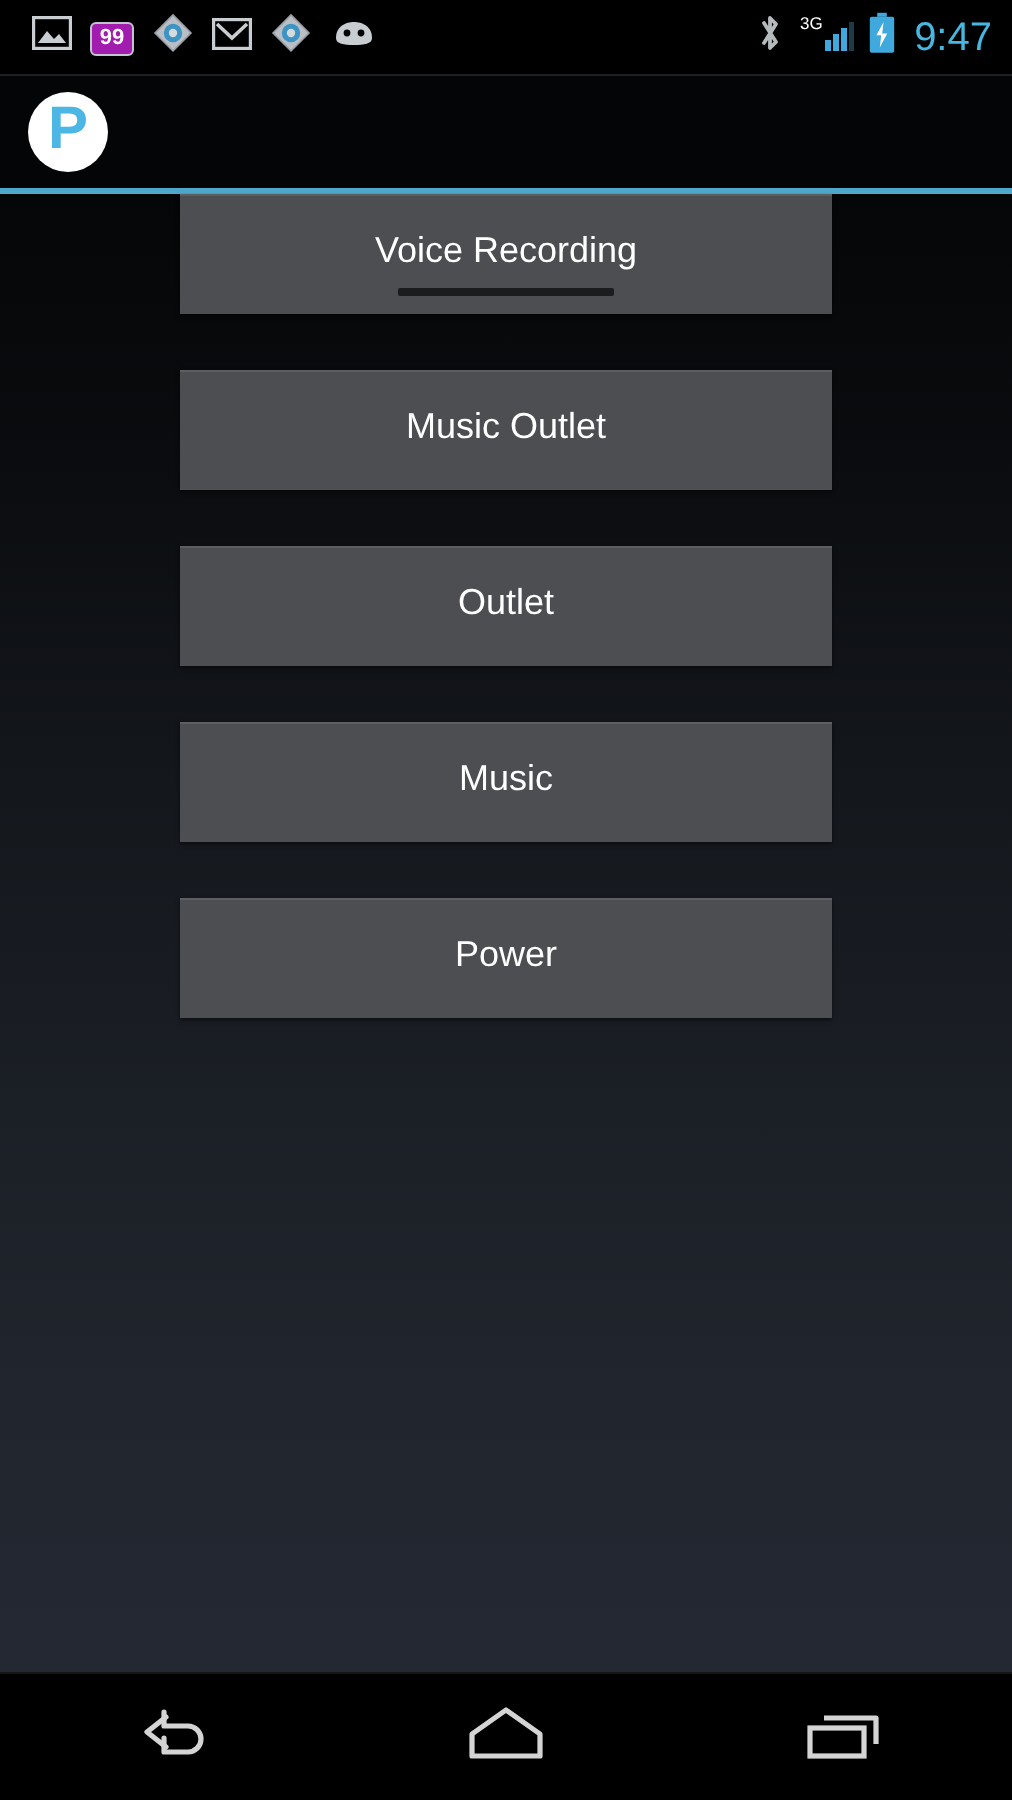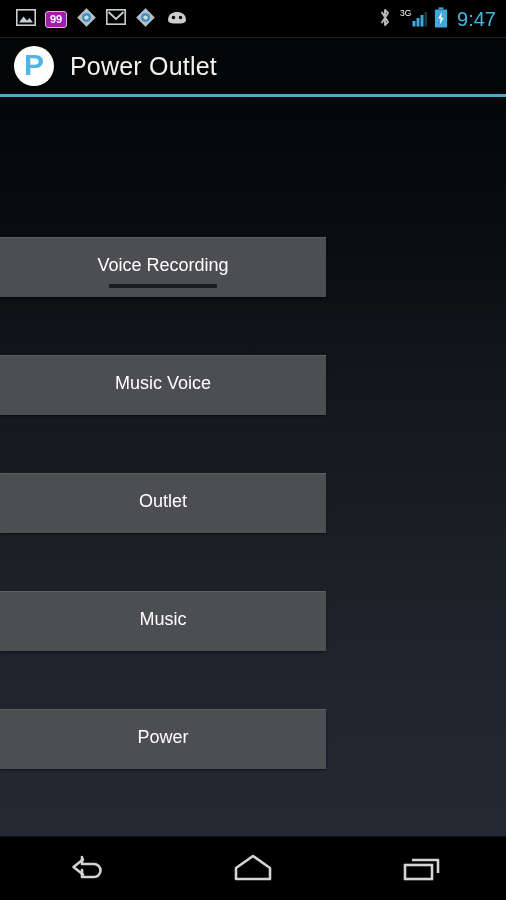--- a/index.html
+++ b/index.html
@@ -117,23 +117,21 @@
     position: relative;
     background: linear-gradient(to bottom,
         #050607 0%,
         #0a0c0f 18%,
         #14171c 40%,
         #1b1f26 62%,
         #21252d 82%,
         #242833 100%);
     display: flex;
     flex-direction: column;
-    align-items: flex-start;
-    padding-top: 140px;
-    gap: 30px;
+    align-items: center;
   }
 
   .btn {
     width: 326px;
     height: 60px;
     background: #4d4e51;
     border: none;
     border-top: 1px solid #5d5e62;
     color: #ffffff;
     font-size: 18px;
@@ -266,33 +264,32 @@
 
       <span id="clock">9:47</span>
     </div>
     <div id="status-bar-separator"></div>
   </div>
 
   <div id="action-bar">
     <div id="app-logo">
       <span>P</span>
     </div>
-    <div id="app-title">Power Outlet</div>
   </div>
   <div id="action-bar-divider"></div>
 
   <div id="content">
 
     <button class="btn focused">
       <span class="btn-label">Voice Recording</span>
       <span class="focus-underline"></span>
     </button>
 
     <button class="btn">
-      <span class="btn-label">Music Voice</span>
+      <span class="btn-label">Music Outlet</span>
     </button>
 
     <button class="btn">
       <span class="btn-label">Outlet</span>
     </button>
 
     <button class="btn">
       <span class="btn-label">Music</span>
     </button>
 

